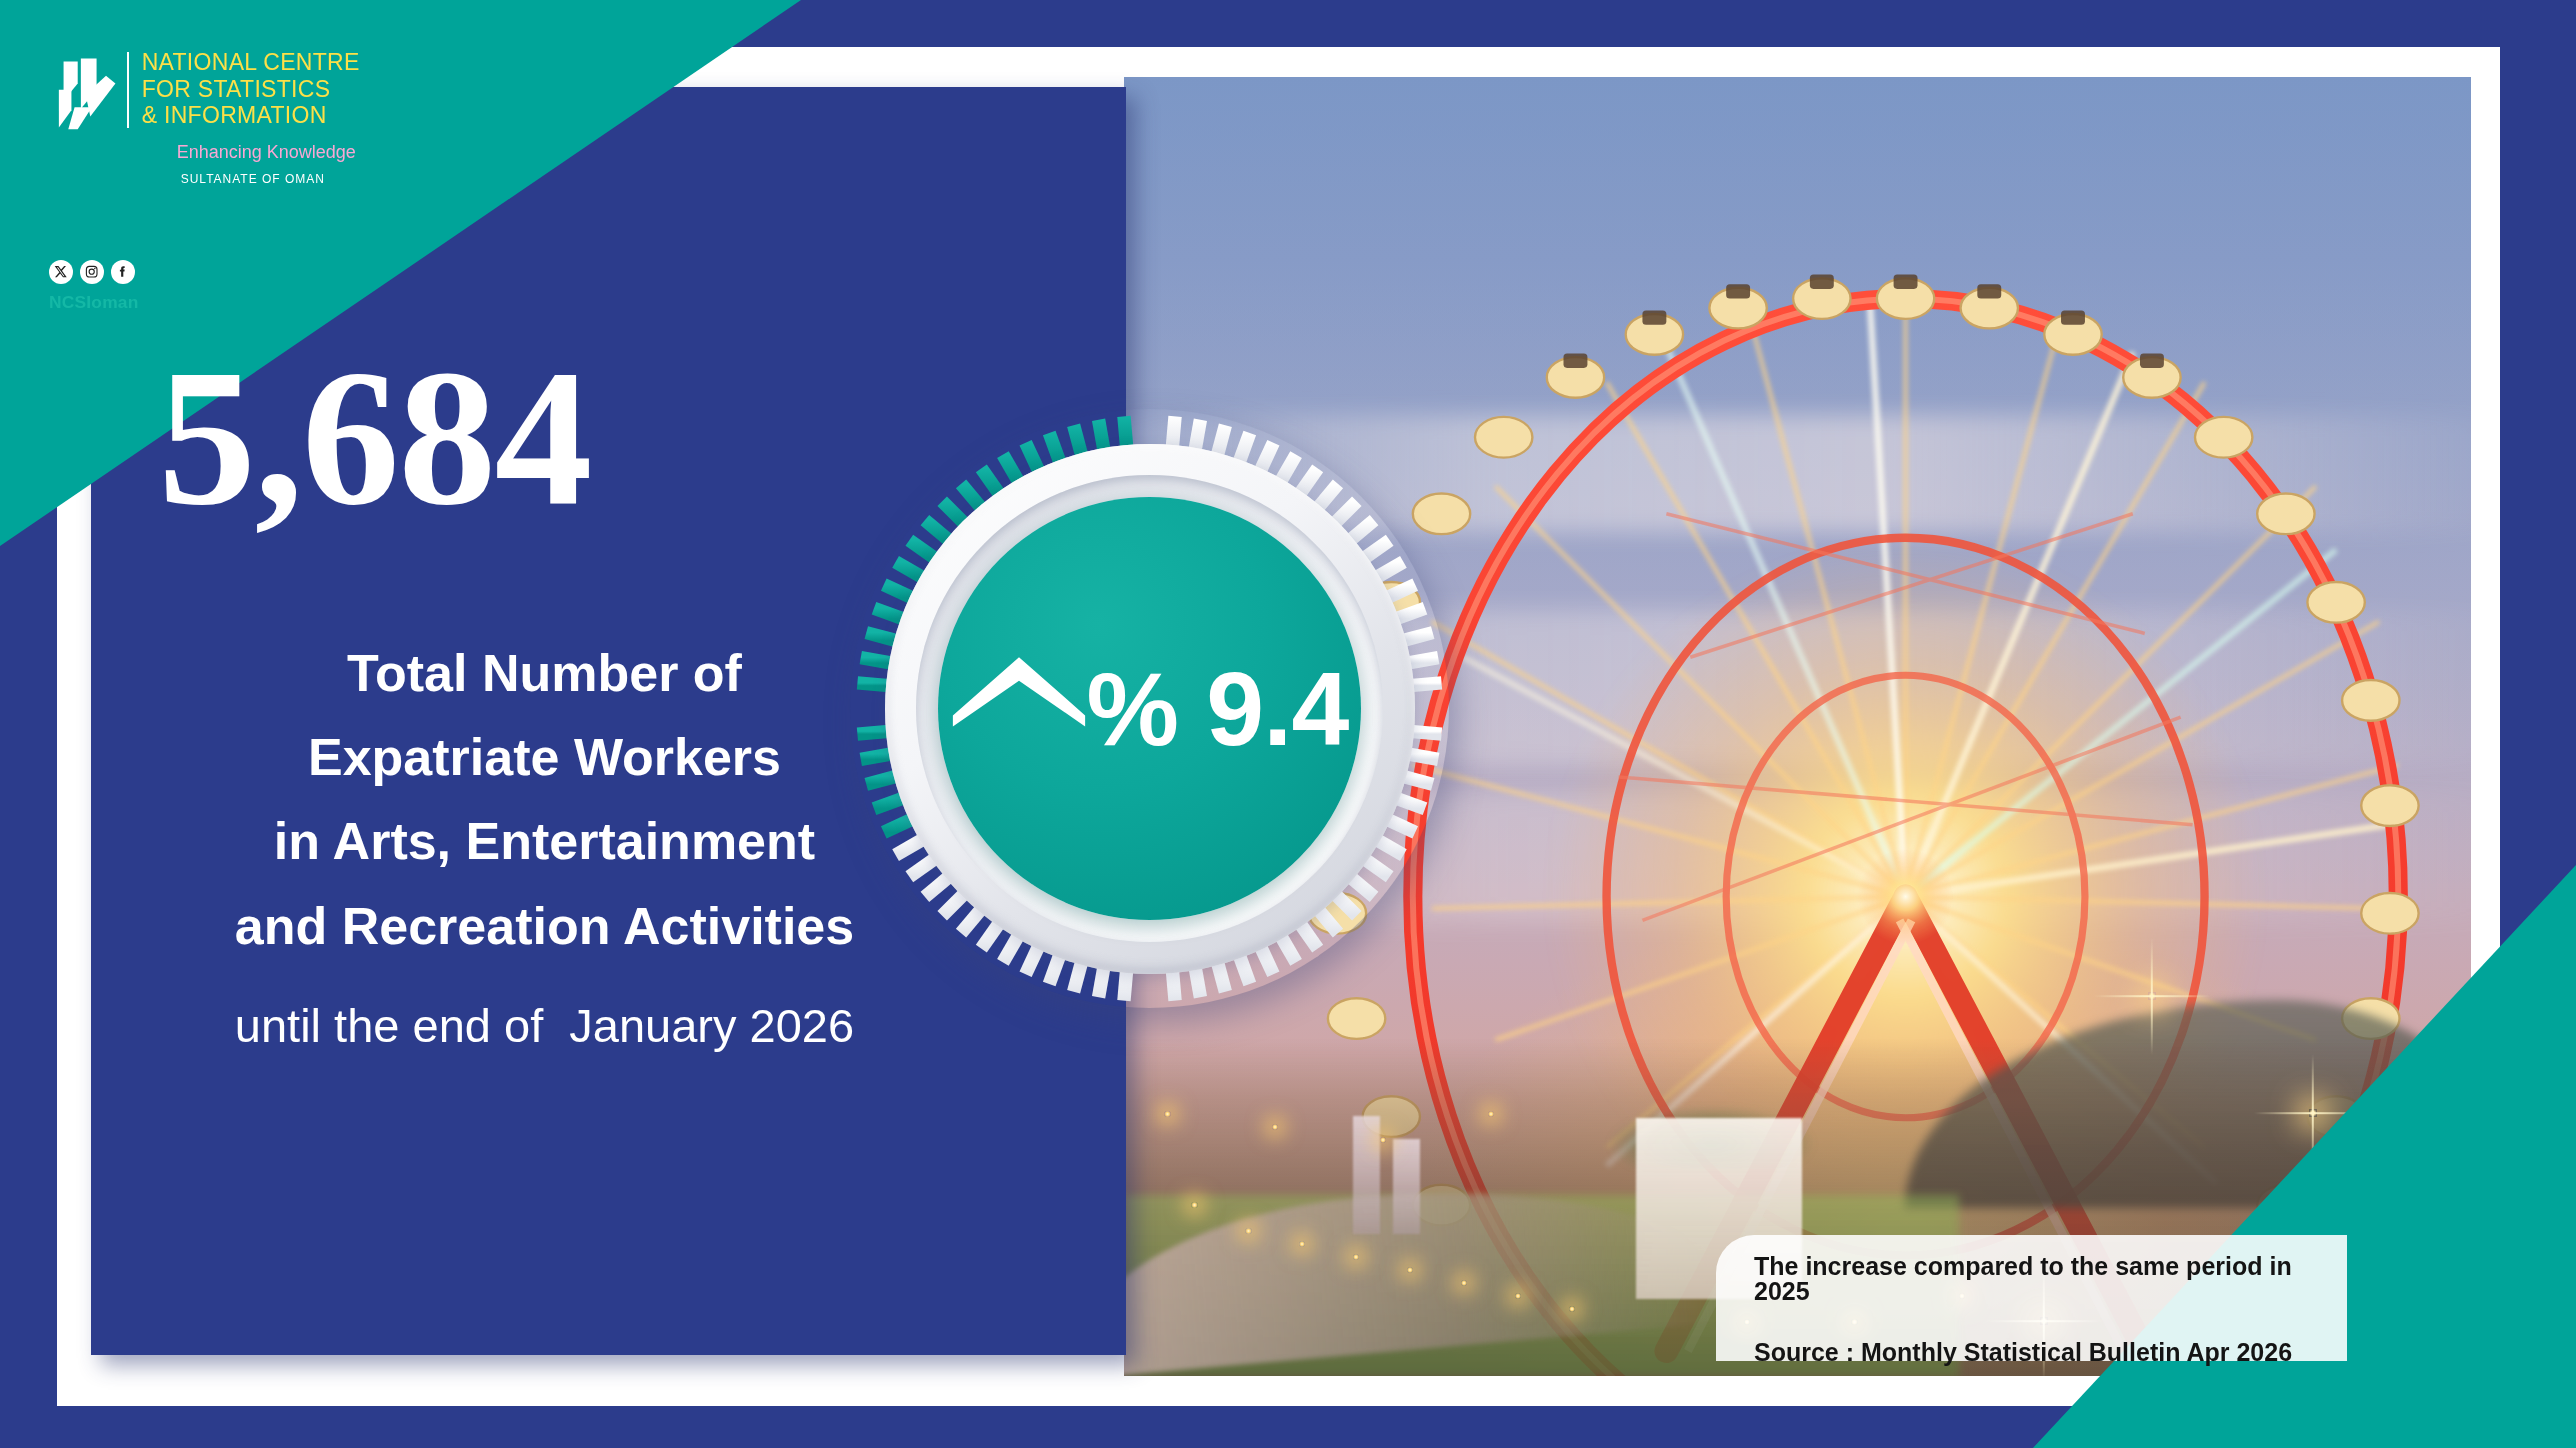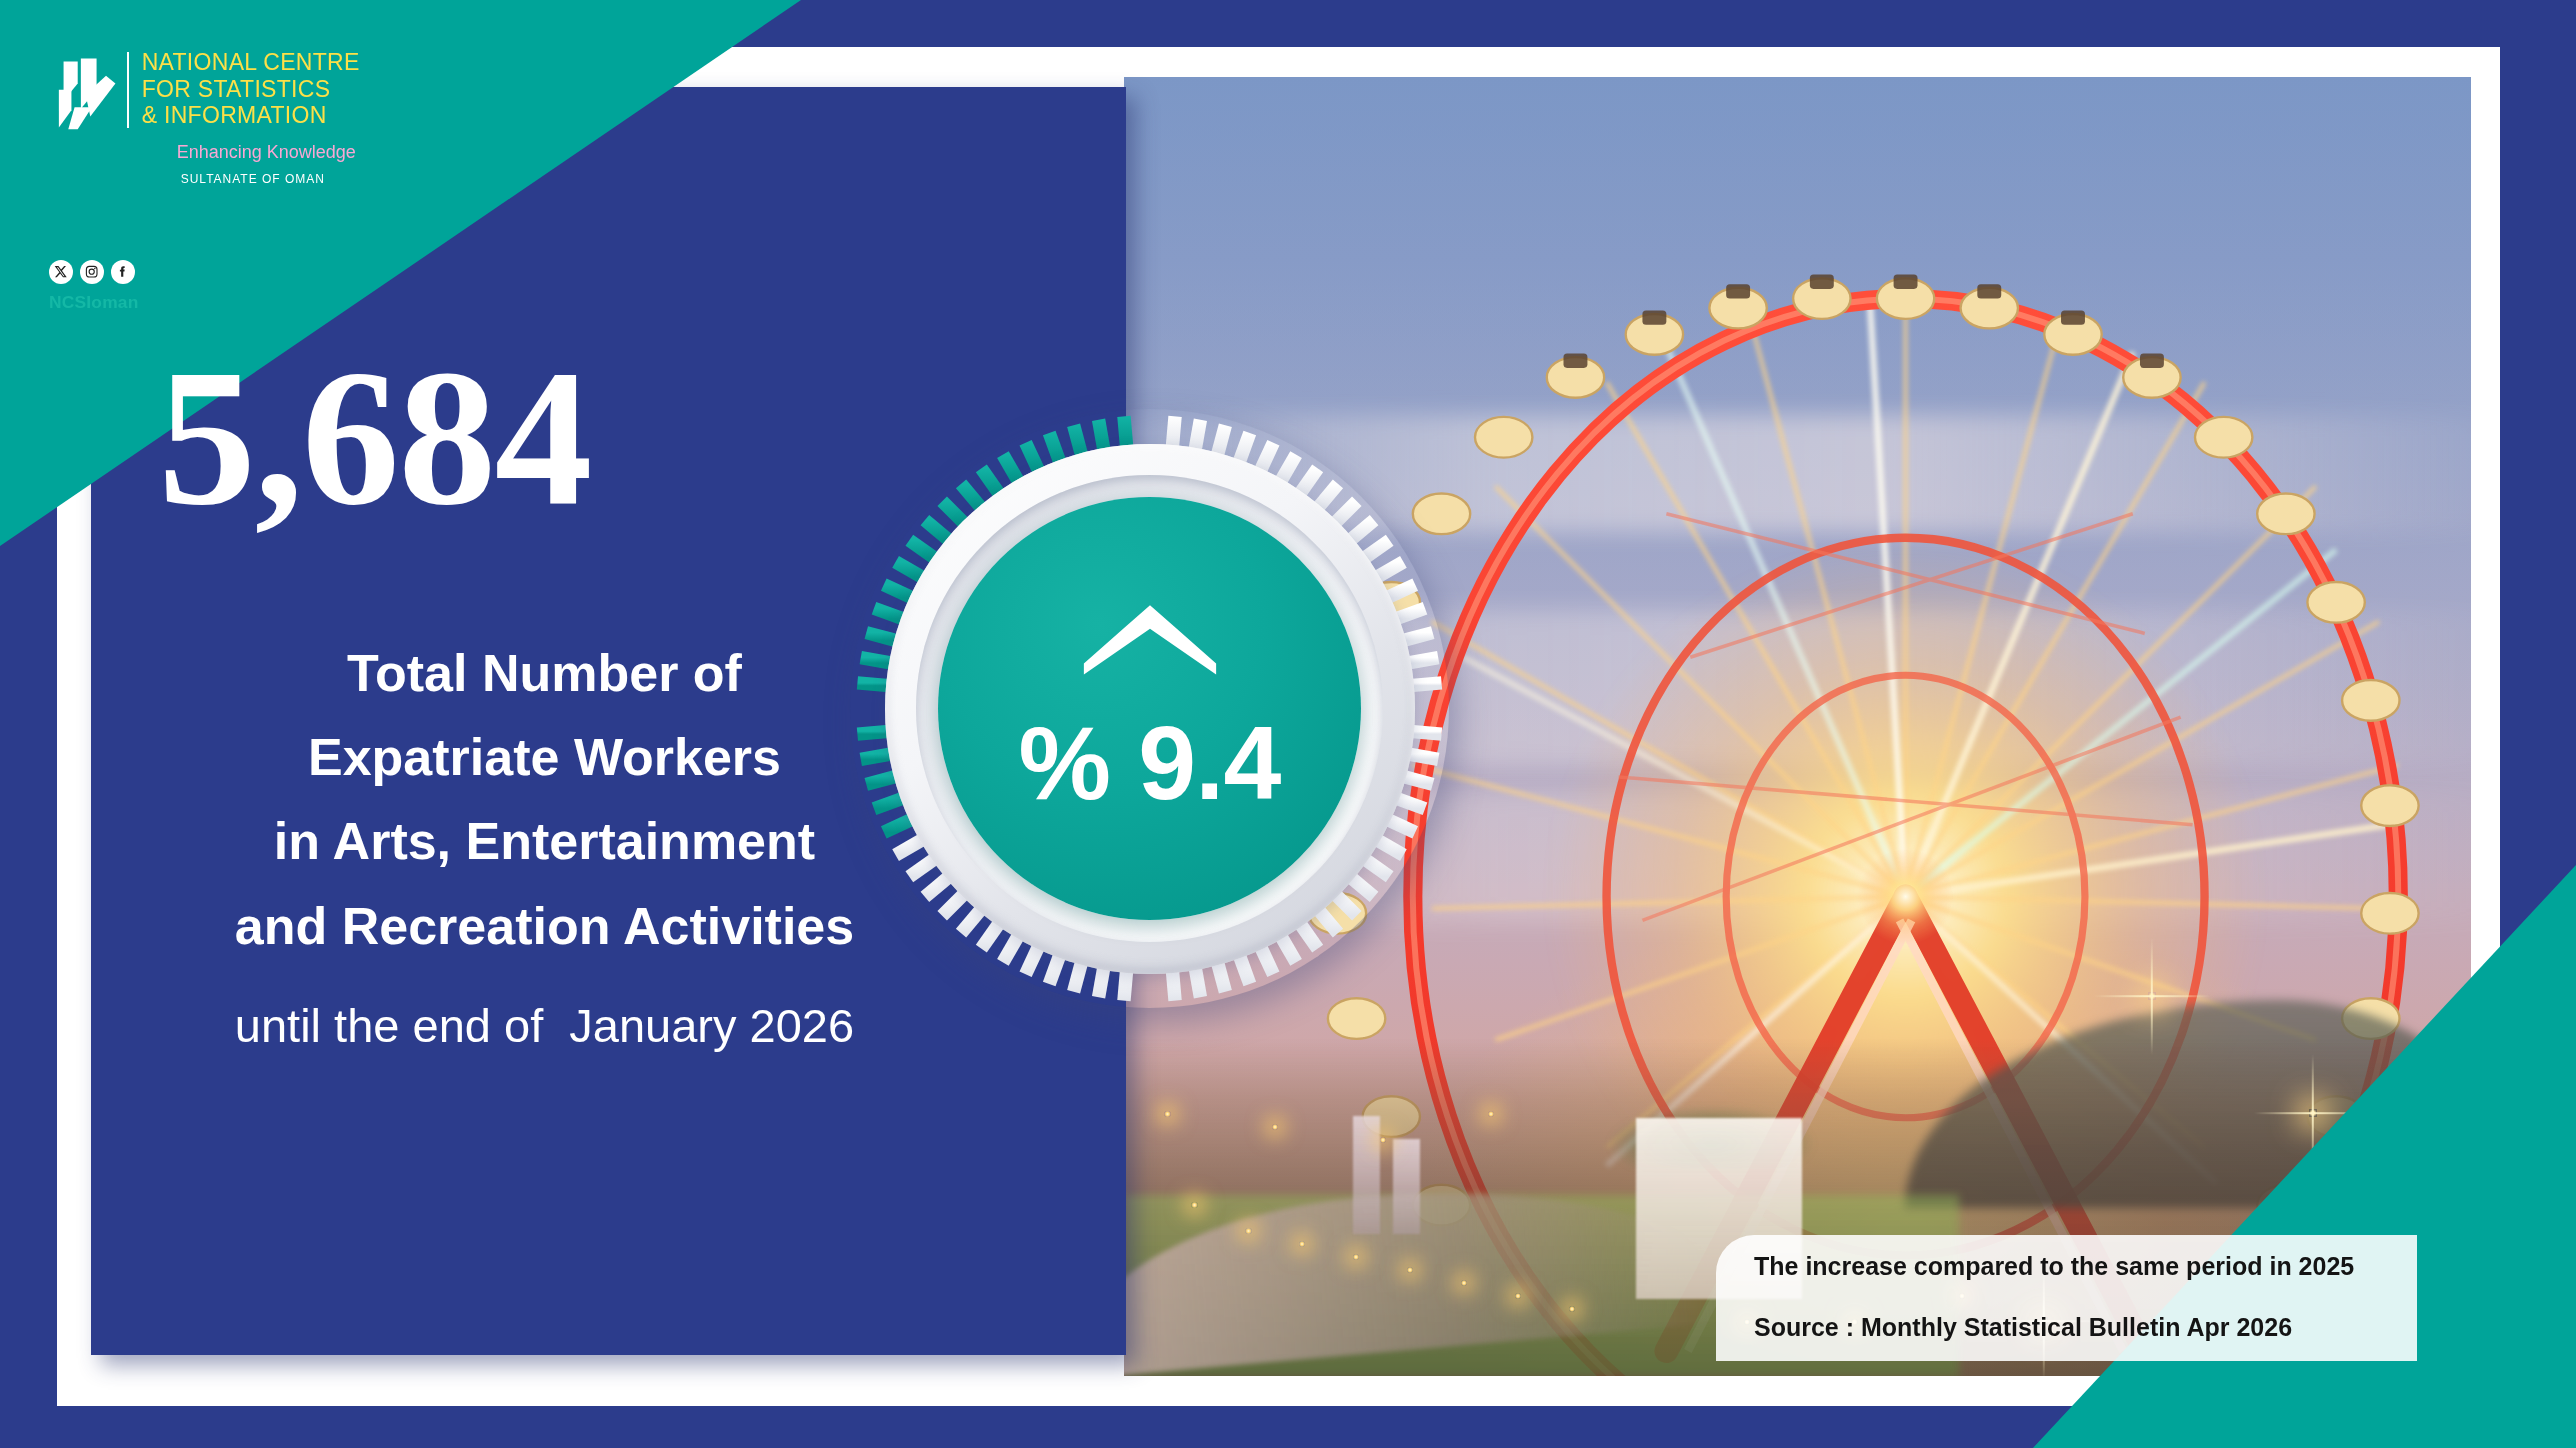--- a/index.html
+++ b/index.html
@@ -196,32 +196,32 @@
     position:absolute; left:66px; top:66px; width:467px; height:467px;
     border-radius:50%;
     background:linear-gradient(145deg,#d8dbe3 0%,#eef0f4 45%,#ffffff 100%);
     box-shadow:inset 0 4.7px 9.5px rgba(140,148,170,.45);
   }
   .gauge-face {
     position:absolute; left:88px; top:88px; width:423px; height:423px;
     border-radius:50%;
     background:radial-gradient(circle at 38% 30%, #16b2a4 0%, #0da79b 42%, #039287 100%);
     box-shadow:0 6.3px 19px rgba(0,90,85,.3);
-    display:flex; flex-direction:column; align-items:center; justify-content:center;
+    display:flex; align-items:center; justify-content:center;
   }
   .chevron-up { width:136px; height:74px; margin-bottom:35px; }
   .gauge-value {
     color:#fff; font-size:104px; font-weight:bold; letter-spacing:-0.8px;
     line-height:1; white-space:nowrap;
     font-family:"Liberation Sans", sans-serif;
   }
 
   
   .caption {
-    position:absolute; left:1716px; top:1235px; width:701px; height:126px;
+    position:absolute; left:1716px; top:1235px; width:631px; height:126px;
     background:rgba(255,255,255,.88);
     border-top-left-radius:38px;
     padding:19px 0 0 38px;
   }
   .caption-line {
     color:#141414; font-size:25px; font-weight:bold; line-height:1.0;
     font-family:"Liberation Sans", sans-serif;
   }
   .caption-line.second { margin-top:36px; }
 

